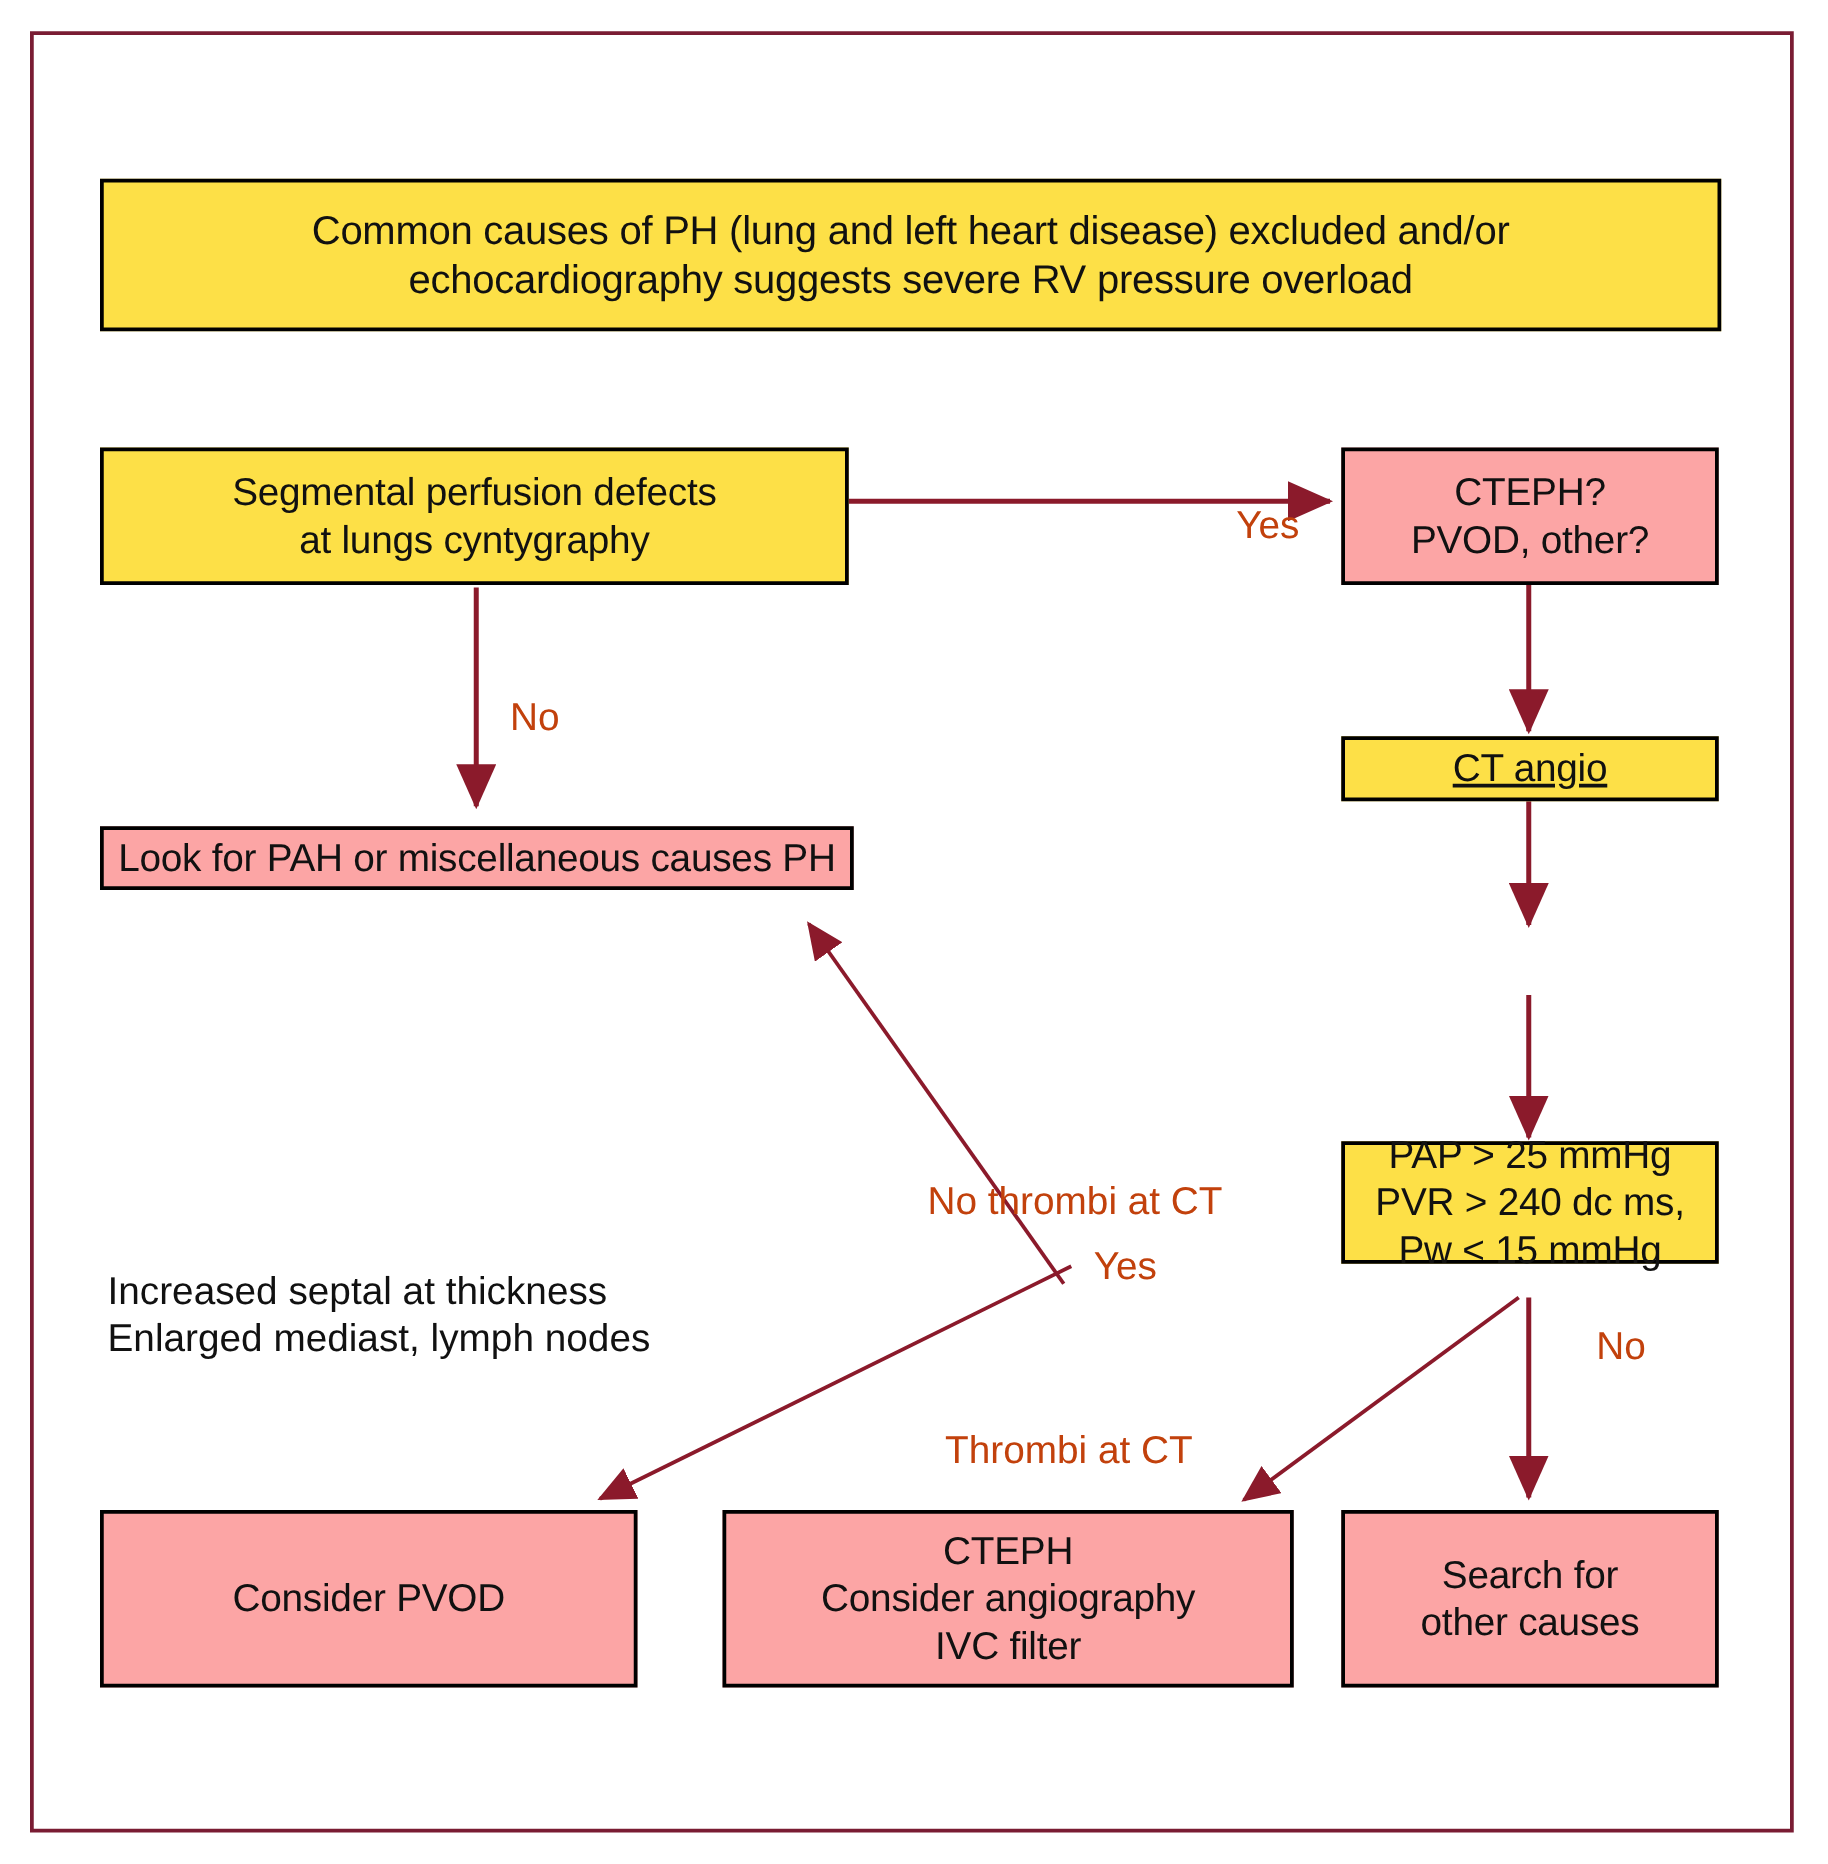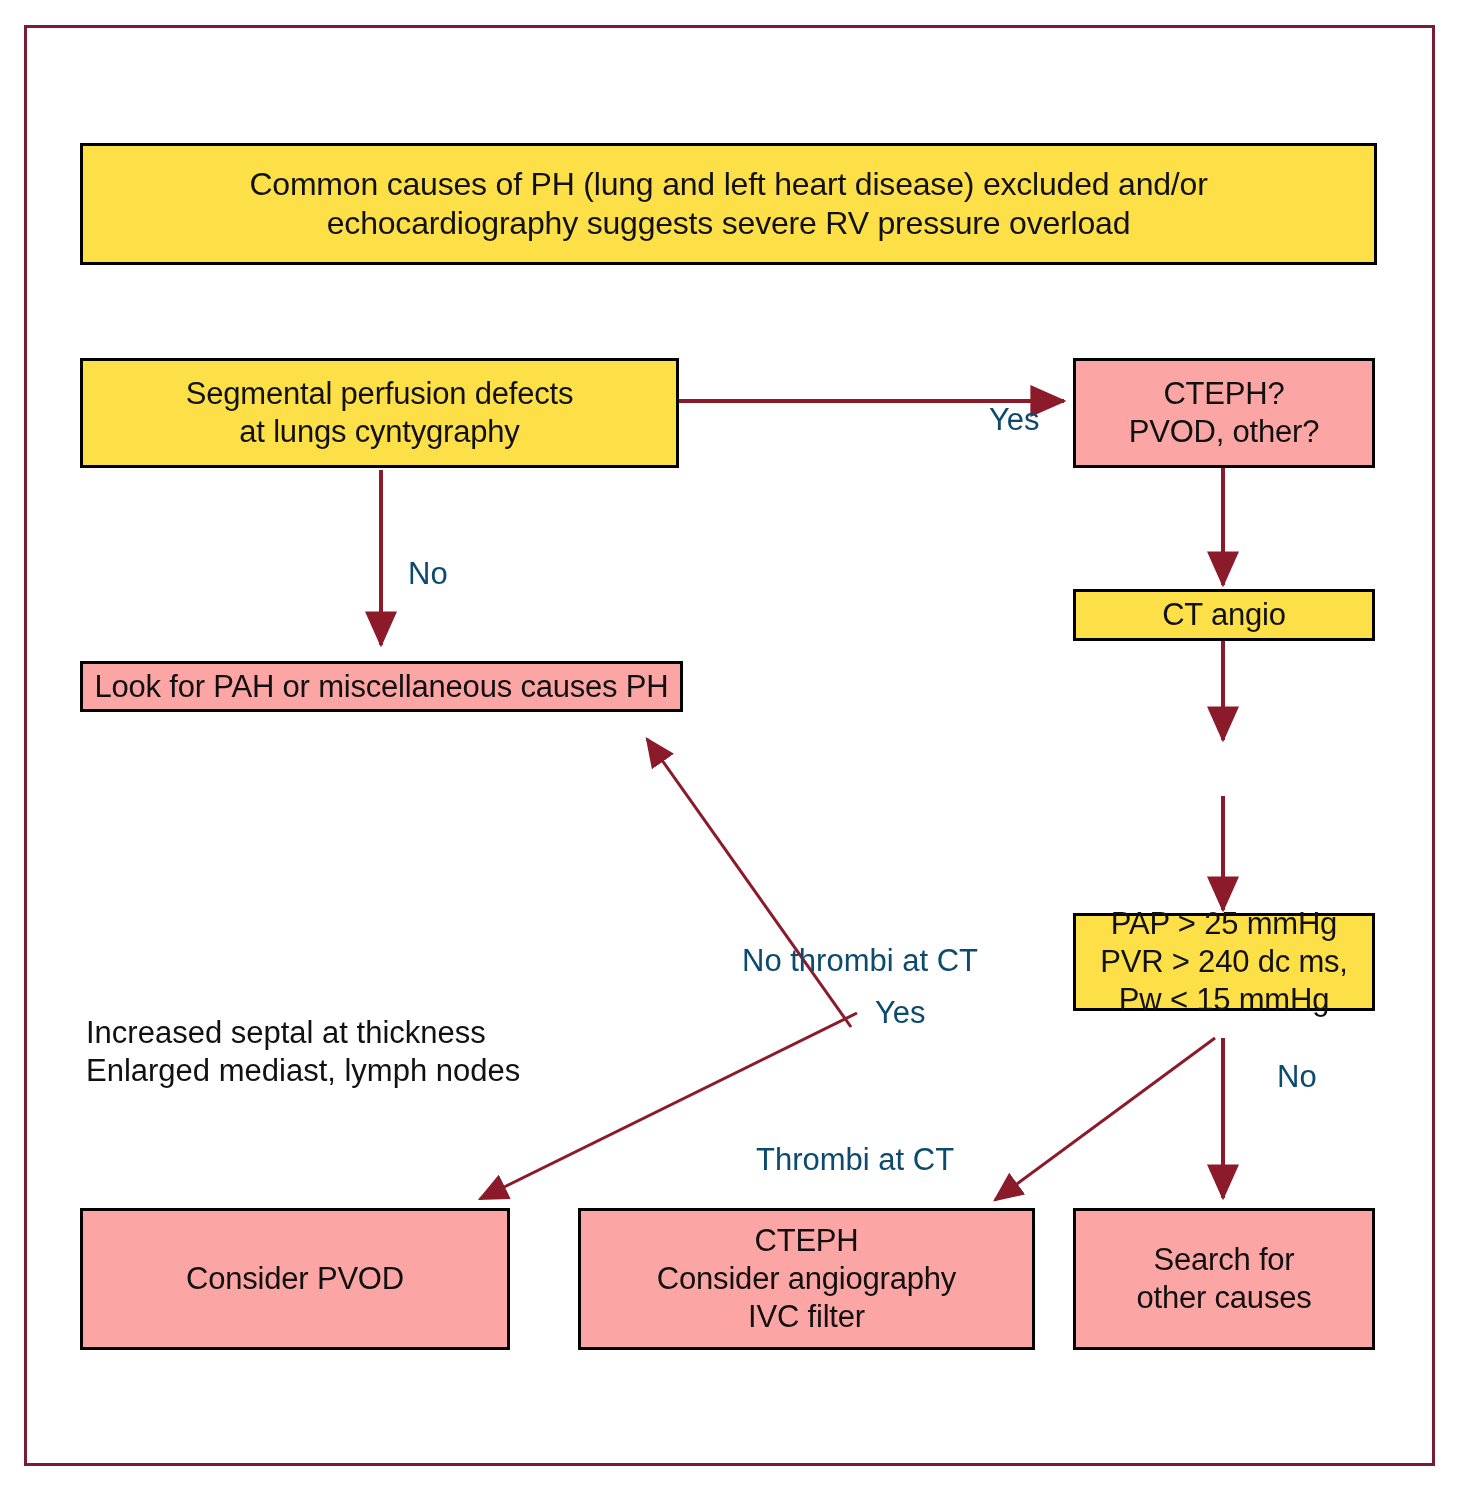--- a/index.html
+++ b/index.html
@@ -46,21 +46,21 @@
   .freetext {
     position: absolute;
     color: #111111;
     font-size: 31px;
     line-height: 1.22;
     white-space: pre-line;
     text-align: left;
   }
   .edgelabel {
     position: absolute;
-    color: #0c4a6e;
+    color: #c2410c;
     font-size: 31px;
     line-height: 1.1;
     white-space: nowrap;
   }
   svg.edges {
     position: absolute;
     left: 0;
     top: 0;
     width: 1462px;
     height: 1491px;
@@ -108,21 +108,21 @@
 echo­cardiography suggests severe RV pressure overload</div>
 
   <div class="node white" style="left:80px; top:358px; width:599px; height:110px;">Segmental perfusion defects
 at lungs cyntygraphy</div>
 
   <div class="node tan" style="left:1073px; top:358px; width:302px; height:110px;">CTEPH?
 PVOD, other?</div>
 
   <div class="node tan" style="left:80px; top:661px; width:603px; height:51px;">Look for PAH or miscellaneous causes PH</div>
 
-  <div class="node white" style="left:1073px; top:589px; width:302px; height:52px;">CT angio</div>
+  <div class="node white" style="left:1073px; top:589px; width:302px; height:52px;text-decoration:underline;">CT angio</div>
 
 
   <div class="node white" style="left:1073px; top:913px; width:302px; height:98px;">PAP &gt; 25 mmHg
 PVR &gt; 240 dc ms,
 Pw &lt; 15 mmHg</div>
 
   <div class="node tan" style="left:80px; top:1208px; width:430px; height:142px;">Consider PVOD</div>
 
   <div class="node tan" style="left:578px; top:1208px; width:457px; height:142px;">CTEPH
 Consider angiography

